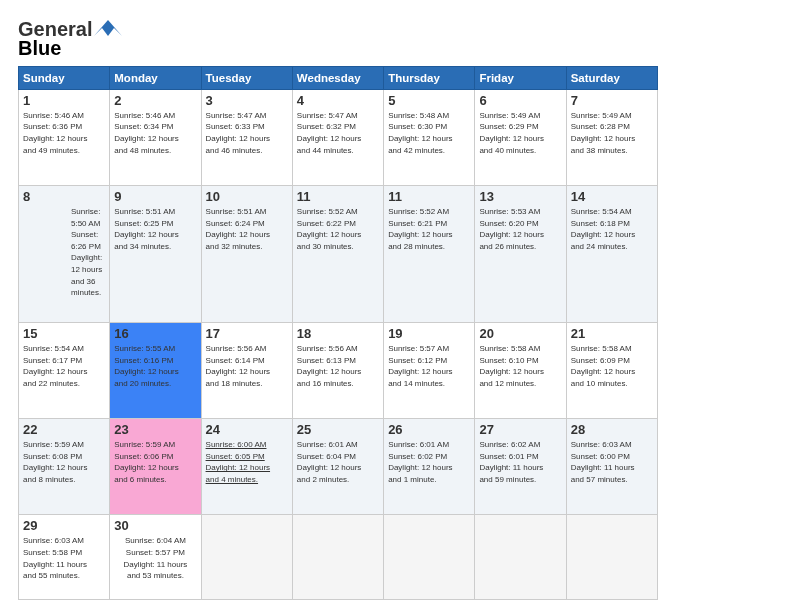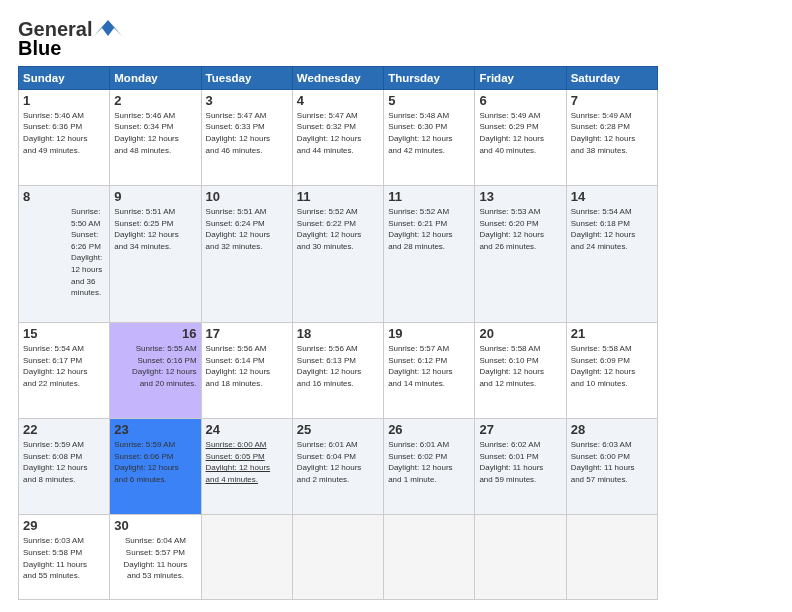--- a/index.html
+++ b/index.html
@@ -222,21 +222,21 @@
           </td>
         </tr>
         <tr>
           <td style="background: rgb(255, 255, 255);">
             <span class="day-num">15</span>
             <div class="day-info" style="white-space: pre-line;">Sunrise: 5:54 AM
 Sunset: 6:17 PM
 Daylight: 12 hours
 and 22 minutes.</div>
           </td>
-          <td style="background: #c4b5fd; text-align: right;">
+          <td style="background: #3b82f6;">
             <span class="day-num">16</span>
             <div class="day-info" style="white-space: pre-line;">Sunrise: 5:55 AM
 Sunset: 6:16 PM
 Daylight: 12 hours
 and 20 minutes.</div>
           </td>
           <td style="background: rgb(255, 255, 255);">
             <span class="day-num">17</span>
             <div class="day-info" style="white-space: pre-line;">Sunrise: 5:56 AM
 Sunset: 6:14 PM
@@ -273,21 +273,21 @@
           </td>
         </tr>
         <tr>
           <td style="background: rgb(240, 244, 248);">
             <span class="day-num">22</span>
             <div class="day-info" style="white-space: pre-line;">Sunrise: 5:59 AM
 Sunset: 6:08 PM
 Daylight: 12 hours
 and 8 minutes.</div>
           </td>
-          <td style="background: #3b82f6; margin-top: 20px;">
+          <td style="background: #f9a8d4; margin-top: 20px;">
             <span class="day-num">23</span>
             <div class="day-info" style="white-space: pre-line;">Sunrise: 5:59 AM
 Sunset: 6:06 PM
 Daylight: 12 hours
 and 6 minutes.</div>
           </td>
           <td style="background: rgb(240, 244, 248);">
             <span class="day-num">24</span>
             <div class="day-info" style="white-space: pre-line; text-decoration: underline;">Sunrise: 6:00 AM
 Sunset: 6:05 PM

